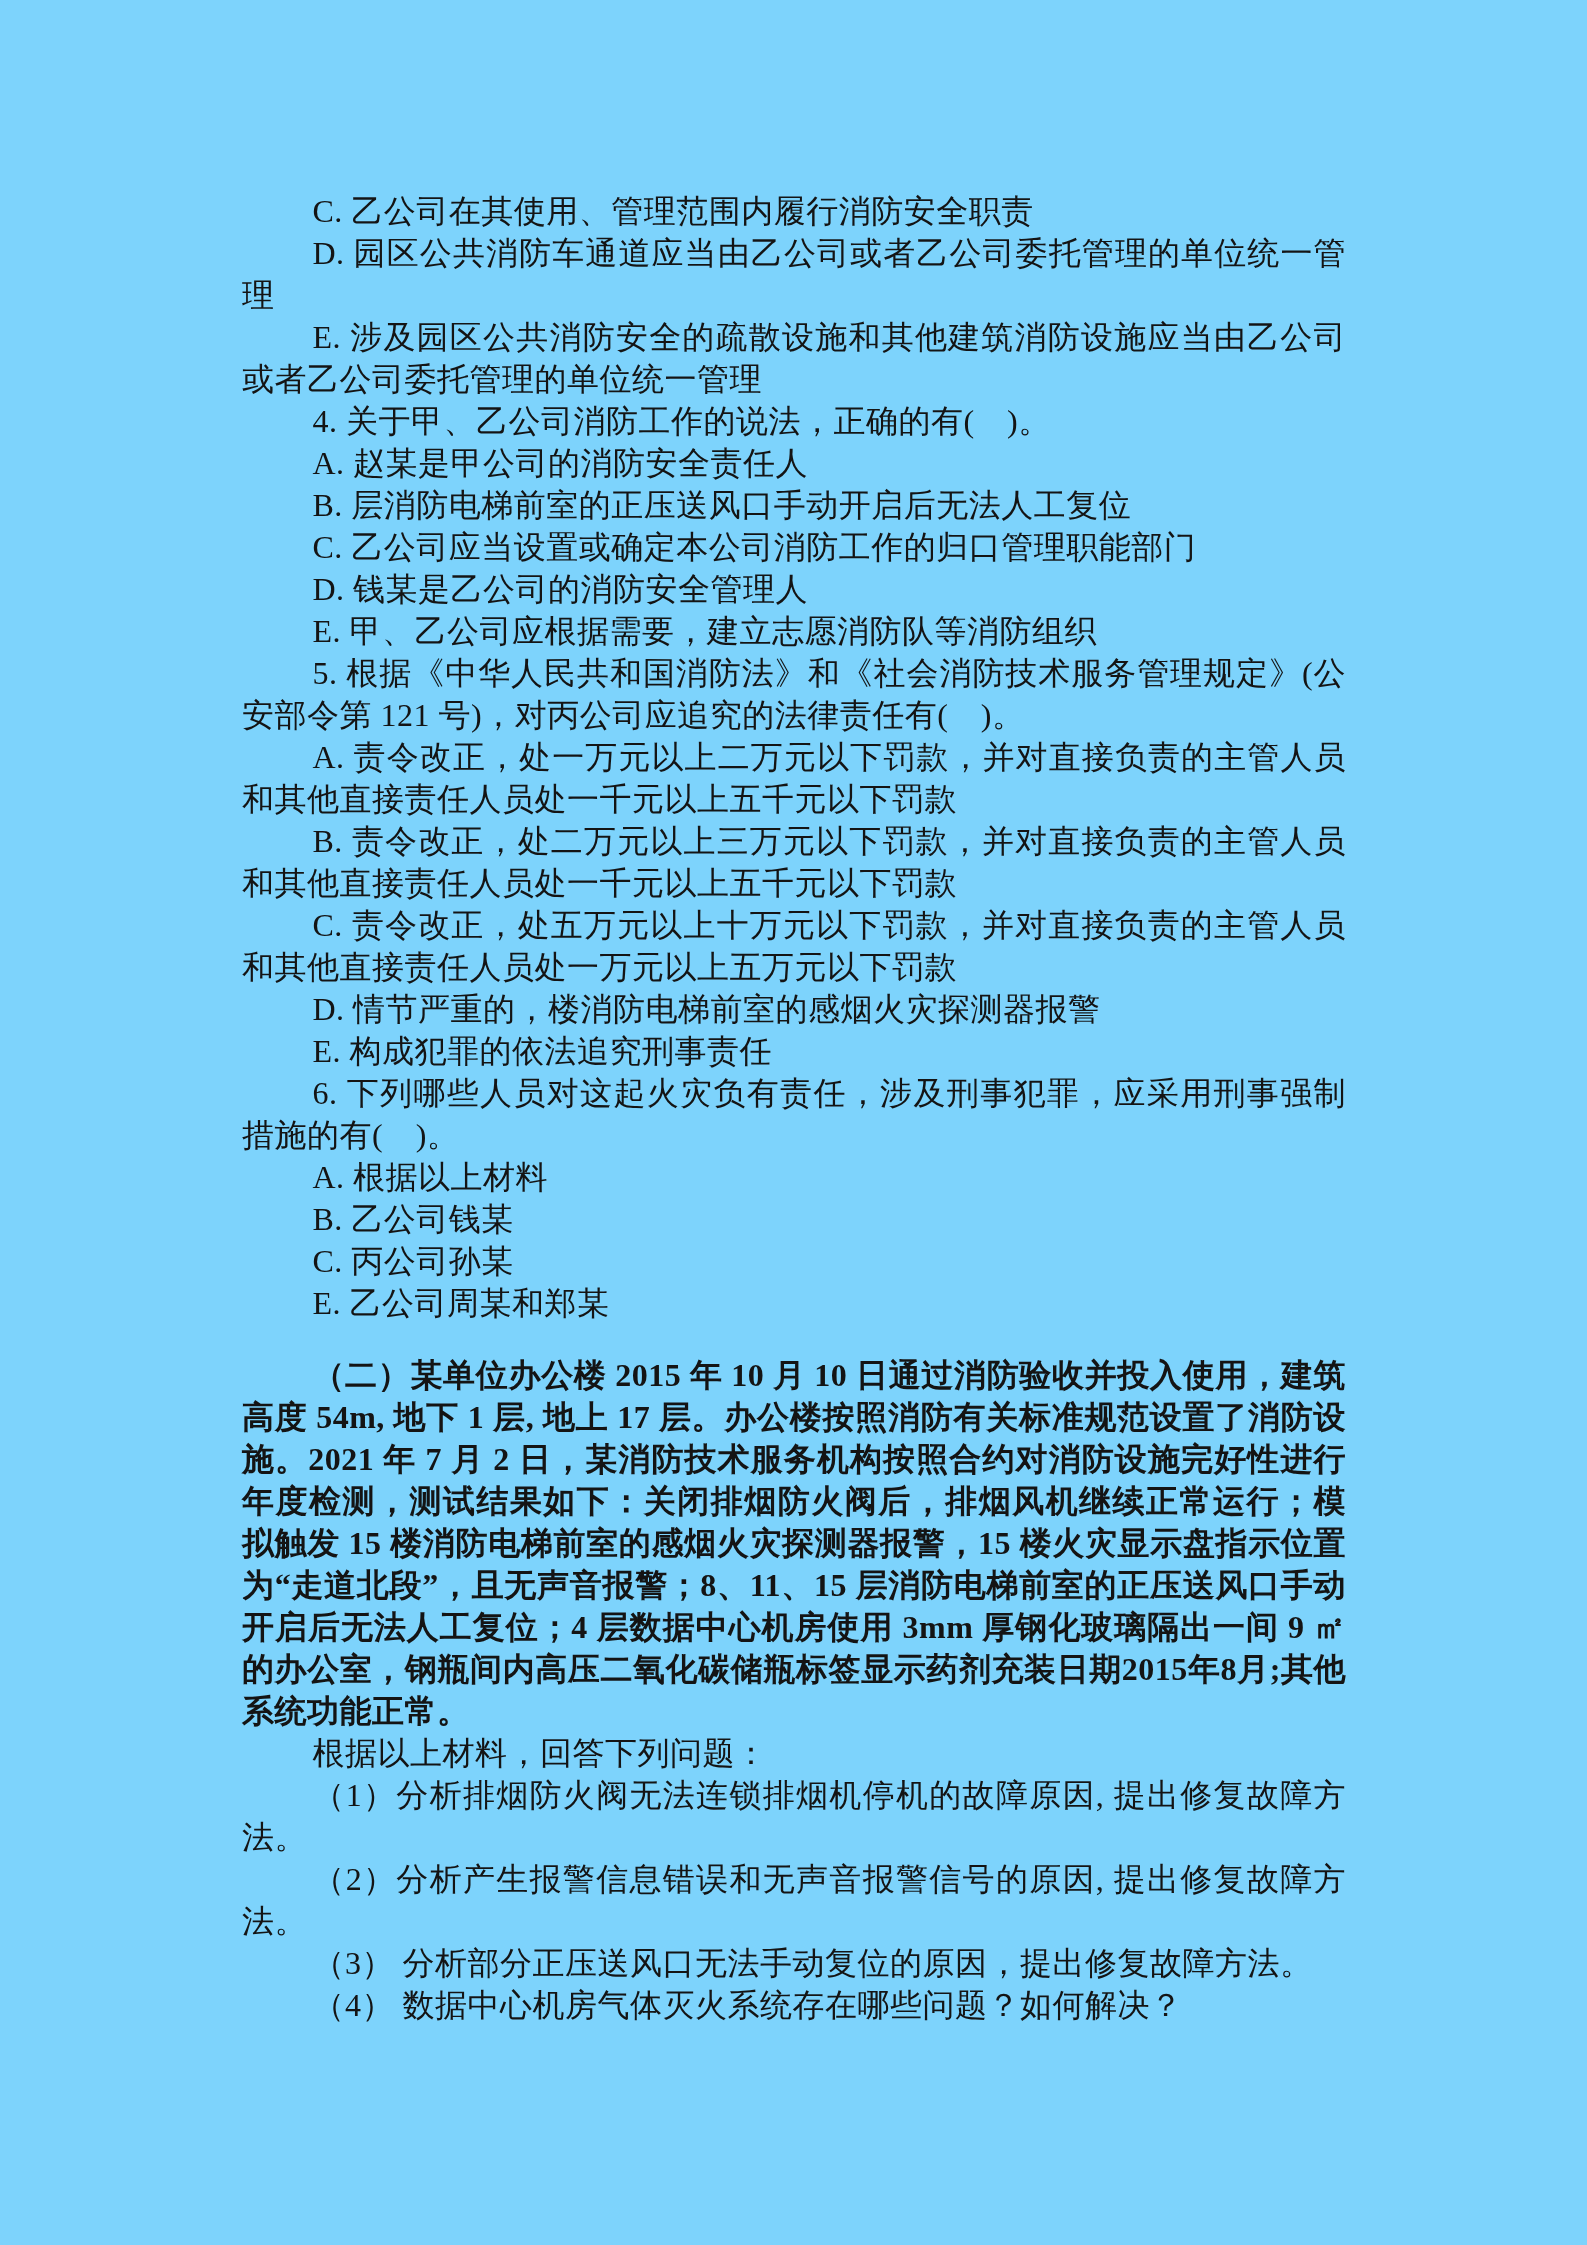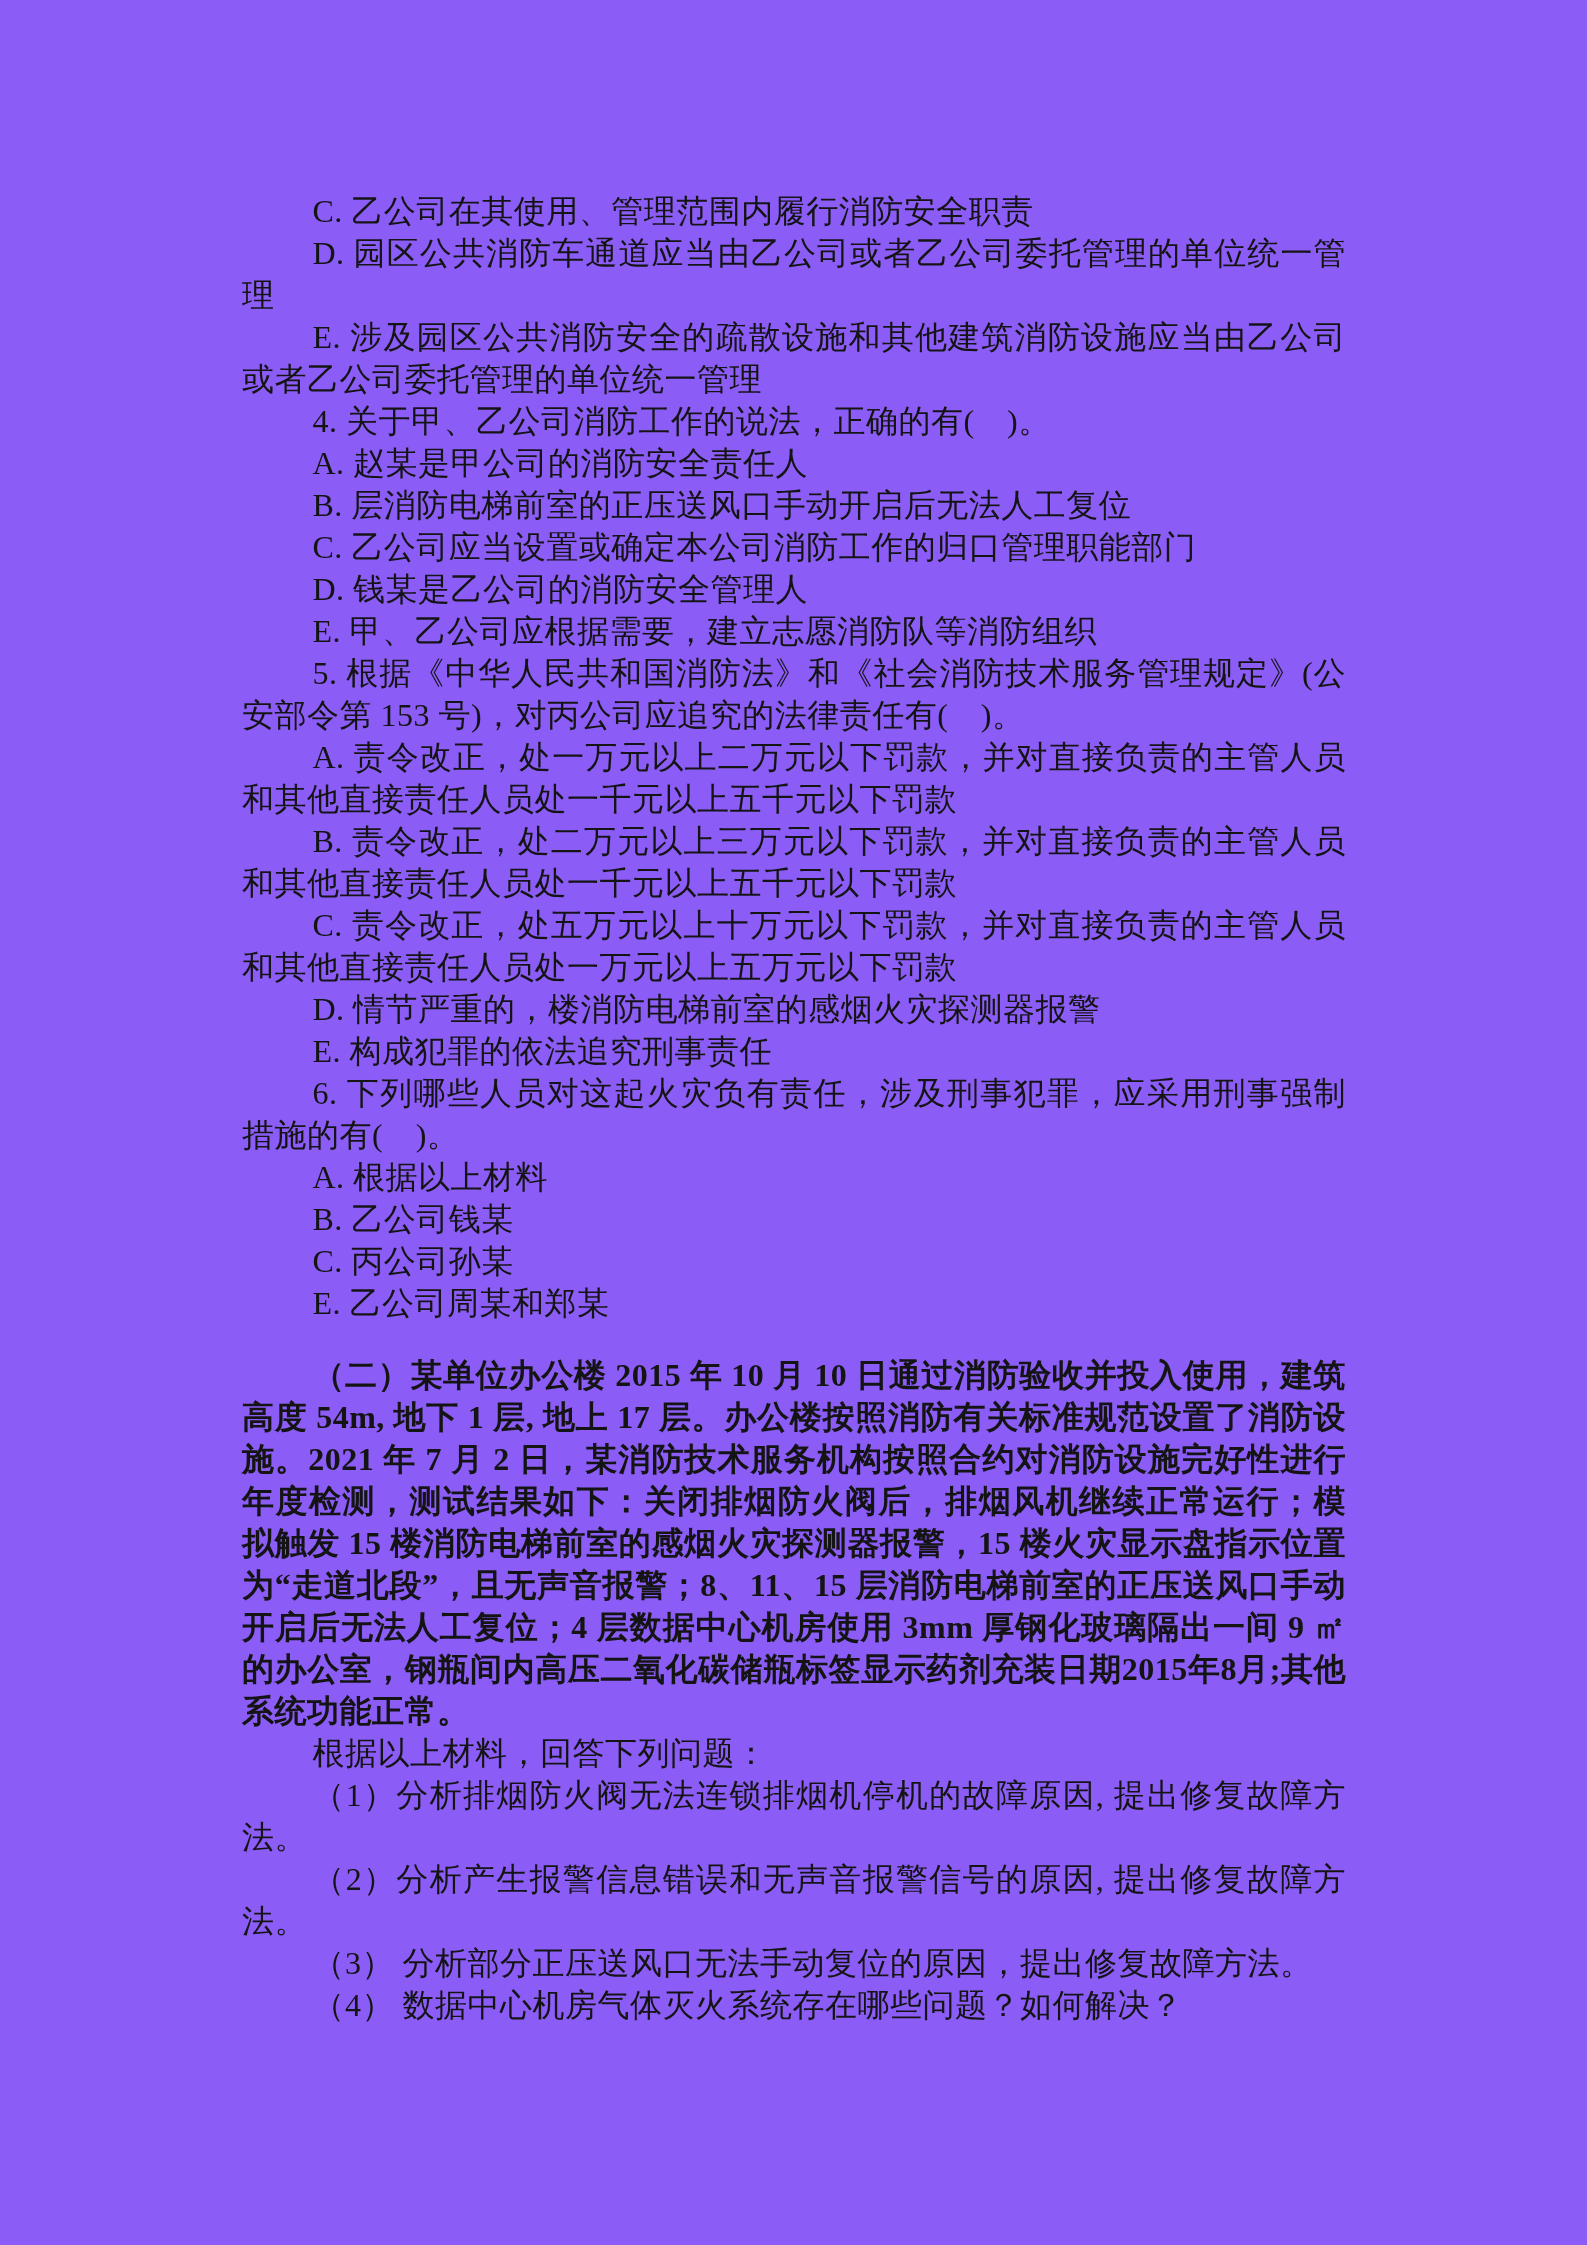--- a/index.html
+++ b/index.html
@@ -9,21 +9,21 @@
   body {
     width: 1587px;
     height: 2245px;
     background: #ffffff;
     font-family: "Liberation Serif", "DejaVu Serif", serif;
   }
   .page {
     position: relative;
     width: 1587px;
     height: 2245px;
-    background: #8b5cf6;
+    background: #7dd3fc;
     overflow: hidden;
   }
   .content {
     position: absolute;
     left: 242px;
     top: 190px;
     width: 1104px;
     color: #141414;
     font-size: 32px;
     line-height: 42px;
@@ -51,21 +51,21 @@
     <p class="para">D. 园区公共消防车通道应当由乙公司或者乙公司委托管理的单位统一管理</p>
     <p class="para">E. 涉及园区公共消防安全的疏散设施和其他建筑消防设施应当由乙公司或者乙公司委托管理的单位统一管理</p>
 
     <p class="para">4. 关于甲、乙公司消防工作的说法，正确的有(　)。</p>
     <p class="para">A. 赵某是甲公司的消防安全责任人</p>
     <p class="para">B. 层消防电梯前室的正压送风口手动开启后无法人工复位</p>
     <p class="para">C. 乙公司应当设置或确定本公司消防工作的归口管理职能部门</p>
     <p class="para">D. 钱某是乙公司的消防安全管理人</p>
     <p class="para">E. 甲、乙公司应根据需要，建立志愿消防队等消防组织</p>
 
-    <p class="para">5. 根据《中华人民共和国消防法》和《社会消防技术服务管理规定》(公安部令第 153 号)，对丙公司应追究的法律责任有(　)。</p>
+    <p class="para">5. 根据《中华人民共和国消防法》和《社会消防技术服务管理规定》(公安部令第 121 号)，对丙公司应追究的法律责任有(　)。</p>
     <p class="para">A. 责令改正，处一万元以上二万元以下罚款，并对直接负责的主管人员和其他直接责任人员处一千元以上五千元以下罚款</p>
     <p class="para">B. 责令改正，处二万元以上三万元以下罚款，并对直接负责的主管人员和其他直接责任人员处一千元以上五千元以下罚款</p>
     <p class="para">C. 责令改正，处五万元以上十万元以下罚款，并对直接负责的主管人员和其他直接责任人员处一万元以上五万元以下罚款</p>
     <p class="para">D. 情节严重的，楼消防电梯前室的感烟火灾探测器报警</p>
     <p class="para">E. 构成犯罪的依法追究刑事责任</p>
 
     <p class="para">6. 下列哪些人员对这起火灾负有责任，涉及刑事犯罪，应采用刑事强制措施的有(　)。</p>
     <p class="para">A. 根据以上材料</p>
     <p class="para">B. 乙公司钱某</p>
     <p class="para">C. 丙公司孙某</p>

